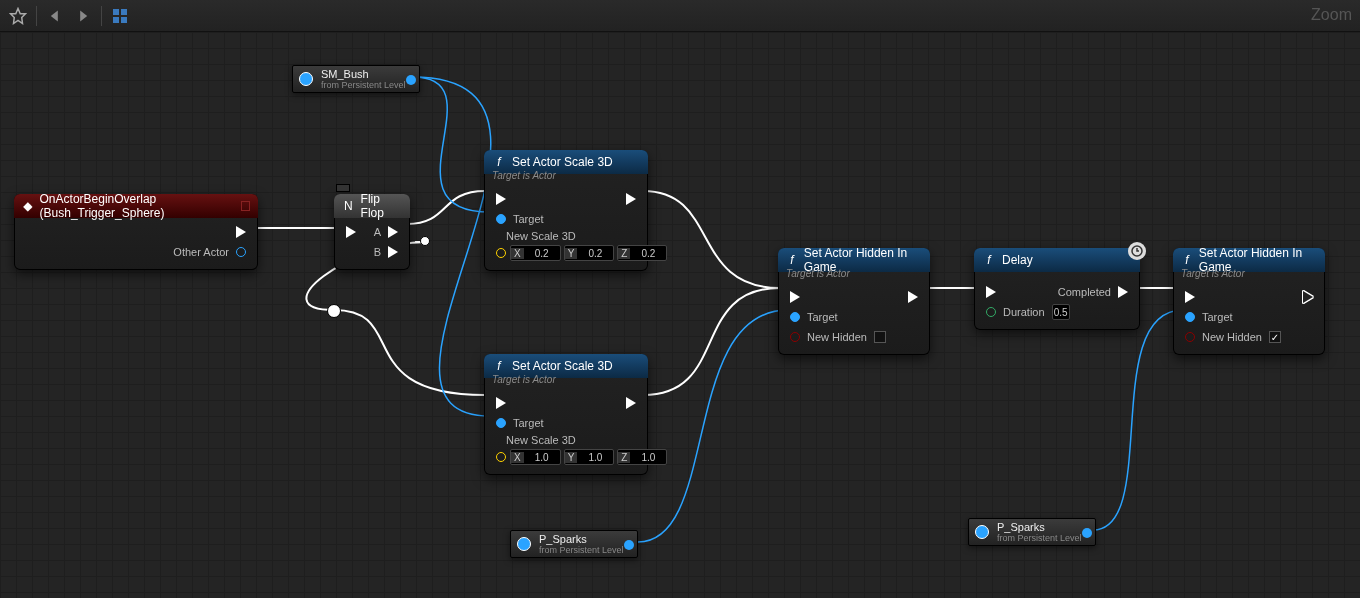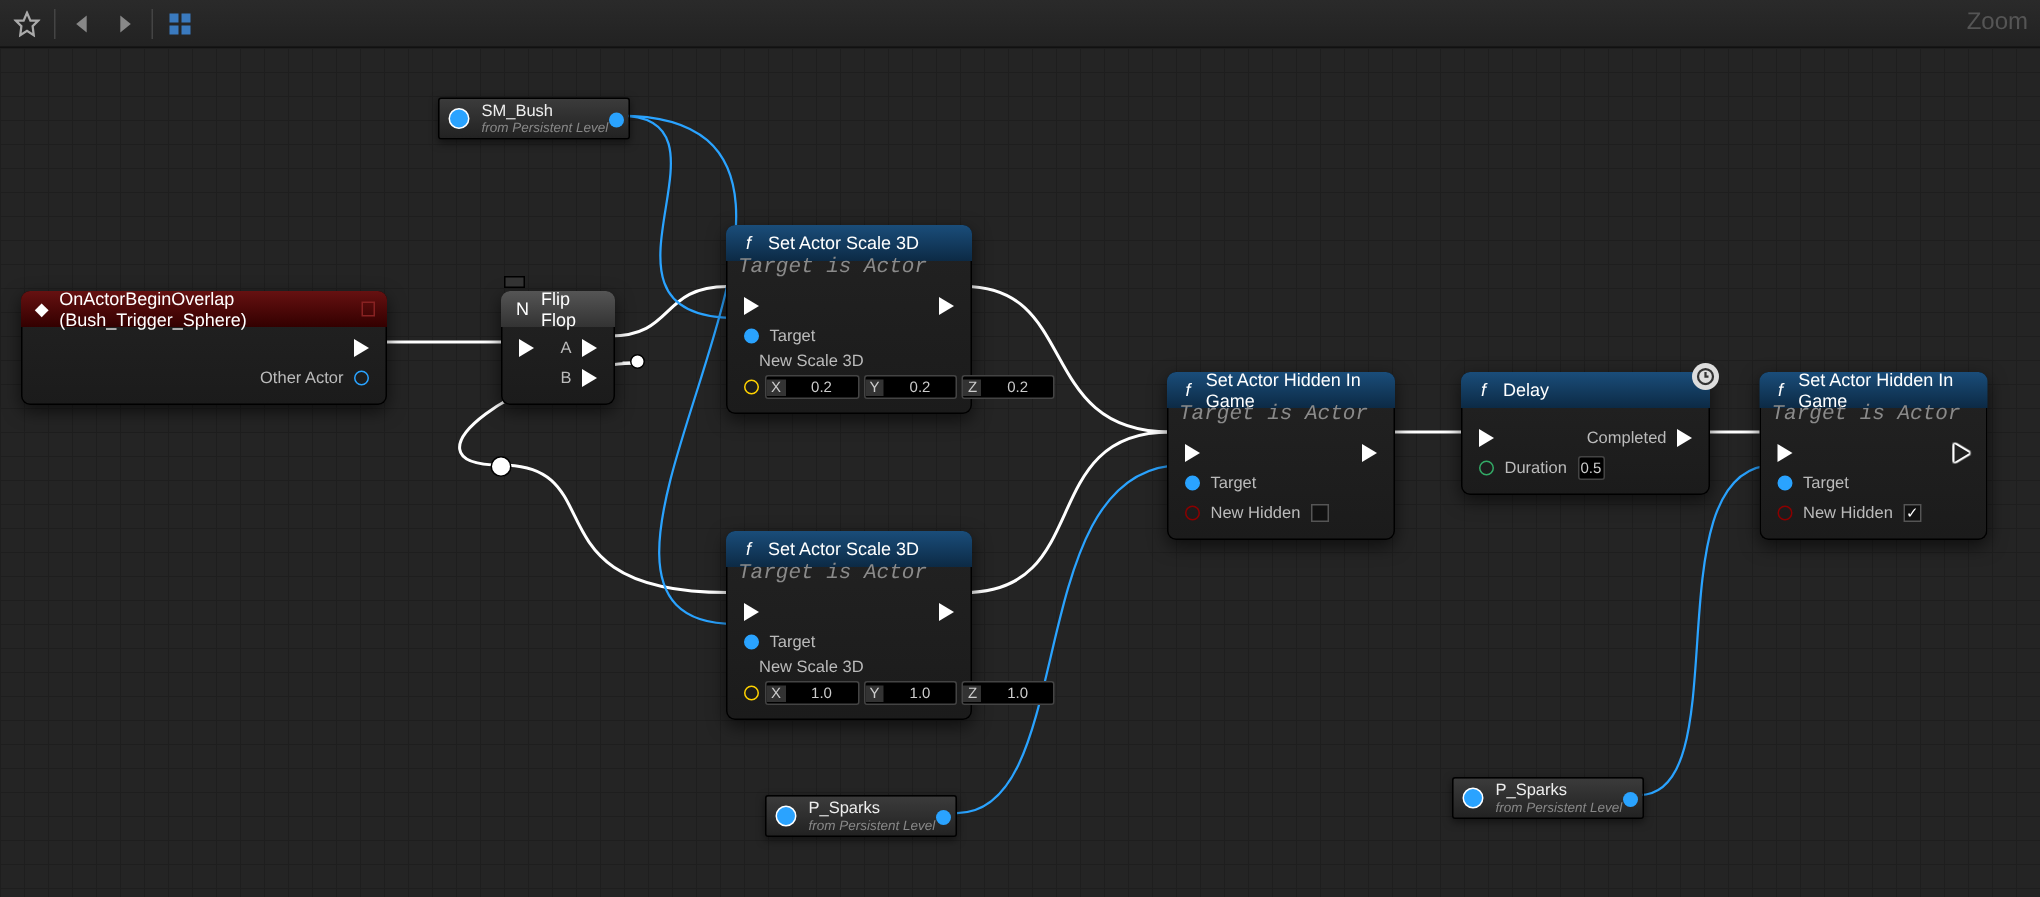--- a/index.html
+++ b/index.html
@@ -21,21 +21,21 @@
   linear-gradient(90deg,#1e1e1e 1px, transparent 1px),
   linear-gradient(#181818 1px, transparent 1px),
   linear-gradient(90deg,#181818 1px, transparent 1px);
  background-size: 16px 16px,16px 16px,128px 128px,128px 128px;
 }
 
 svg.wires { position:absolute; top:0; left:0; width:100%; height:100%; pointer-events:none; z-index:1; }
 
 .node { position:absolute; border-radius:6px; background:linear-gradient(to bottom,#222,#1b1b1b); box-shadow:0 4px 12px rgba(0,0,0,.6),inset 0 0 0 1px #000; z-index:2; }
 .node .hd { height:24px; border-radius:6px 6px 0 0; display:flex; align-items:center; padding:0 8px; font-size:12px; color:#fff; }
-.node .sub { font-size:14px; font-style:italic; color:#8a8a8a; padding:0 8px 4px; margin-top:-4px;font-family:Liberation Mono, monospace; }
+.node .sub { font-size:10px; font-style:italic; color:#8a8a8a; padding:0 8px 4px; margin-top:-4px; }
 .node .body { padding:4px 8px 8px; font-size:11px; color:#bbb; }
 .row { display:flex; align-items:center; height:20px; }
 .row .sp { flex:1; }
 .pin { width:10px; height:10px; border-radius:50%; border:1px solid #fff; margin:0 4px; flex:none; }
 .pin.exec { width:0; height:0; border:none; border-left:10px solid #fff; border-top:6px solid transparent; border-bottom:6px solid transparent; border-radius:0; margin:0 4px; }
 .pin.exec.hollow { border-left-color:transparent; filter:drop-shadow(-1px 0 0 #fff) drop-shadow(0 -1px 0 #fff) drop-shadow(0 1px 0 #fff) drop-shadow(1px 0 0 #fff); border-left:10px solid #222;}
 .pin.obj { background:#2aa3ff; border-color:#2aa3ff; }
 .pin.obj.hollow { background:transparent; }
 .pin.vec { background:#ffd200; border-color:#ffd200; }
 .pin.vec.hollow{ background:transparent;}
@@ -44,30 +44,30 @@
 
 .hd.red { background:linear-gradient(to bottom,#611,#300); }
 .hd.grey { background:linear-gradient(to bottom,#555,#333); }
 .hd.blue { background:linear-gradient(to bottom,#1a4d7a,#0c2a45); }
 .hd .icon { width:14px; height:14px; margin-right:6px; display:flex; align-items:center; justify-content:center; }
 
 .knot { position:absolute; width:14px; height:14px; background:#fff; border-radius:50%; z-index:2; border:1px solid #000;}
 
 .vinput { display:inline-flex; align-items:center; background:#000; border:1px solid #444; border-radius:2px; height:16px; font-size:10px; color:#ccc; margin-right:3px;}
 .vinput .vl { background:#333; padding:0 3px; }
-.vinput .vv { width:48px; text-align:center; }
+.vinput .vv { width:36px; text-align:center; }
 
 .check { width:12px; height:12px; border:1px solid #555; background:#111; display:inline-flex; align-items:center; justify-content:center; color:#fff; font-size:10px; margin-left:4px;}
 
 .tooltip { position:absolute; background:#f5f5f5; color:#222; border:1px solid #888; padding:6px 10px; font-size:12px; z-index:10; box-shadow:0 2px 6px rgba(0,0,0,.5);}
 
 .varpill { position:absolute; background:linear-gradient(to bottom,#3b3b3b,#222); border:1px solid #000; border-radius:2px; height:28px; display:flex; align-items:center; padding:0 10px 0 6px; z-index:2; box-shadow:0 2px 6px rgba(0,0,0,.5);}
 .varpill .vi { width:14px; height:14px; border-radius:50%; background:#2aa3ff; margin-right:8px; flex:none; border:1px solid #fff;}
 .varpill .t1 { font-size:11px; color:#eee; }
-.varpill .t2 { font-size:9px; font-style:italic; color:#888;text-align:right; }
+.varpill .t2 { font-size:9px; color:#888;text-align:right; }
 .varpill .out { width:10px; height:10px; border-radius:50%; background:#2aa3ff; position:absolute; right:3px; top:9px; }
 
 .delay-badge { position:absolute; width:18px; height:18px; background:#ddd; border-radius:50%; top:-6px; right:-6px; display:flex; align-items:center; justify-content:center; }
 </style>
 </head>
 <body>
 
 <div class="toolbar">
   <div class="tbtn">
     <svg width="18" height="18" viewBox="0 0 24 24" fill="none" stroke="#aaa" stroke-width="2">

